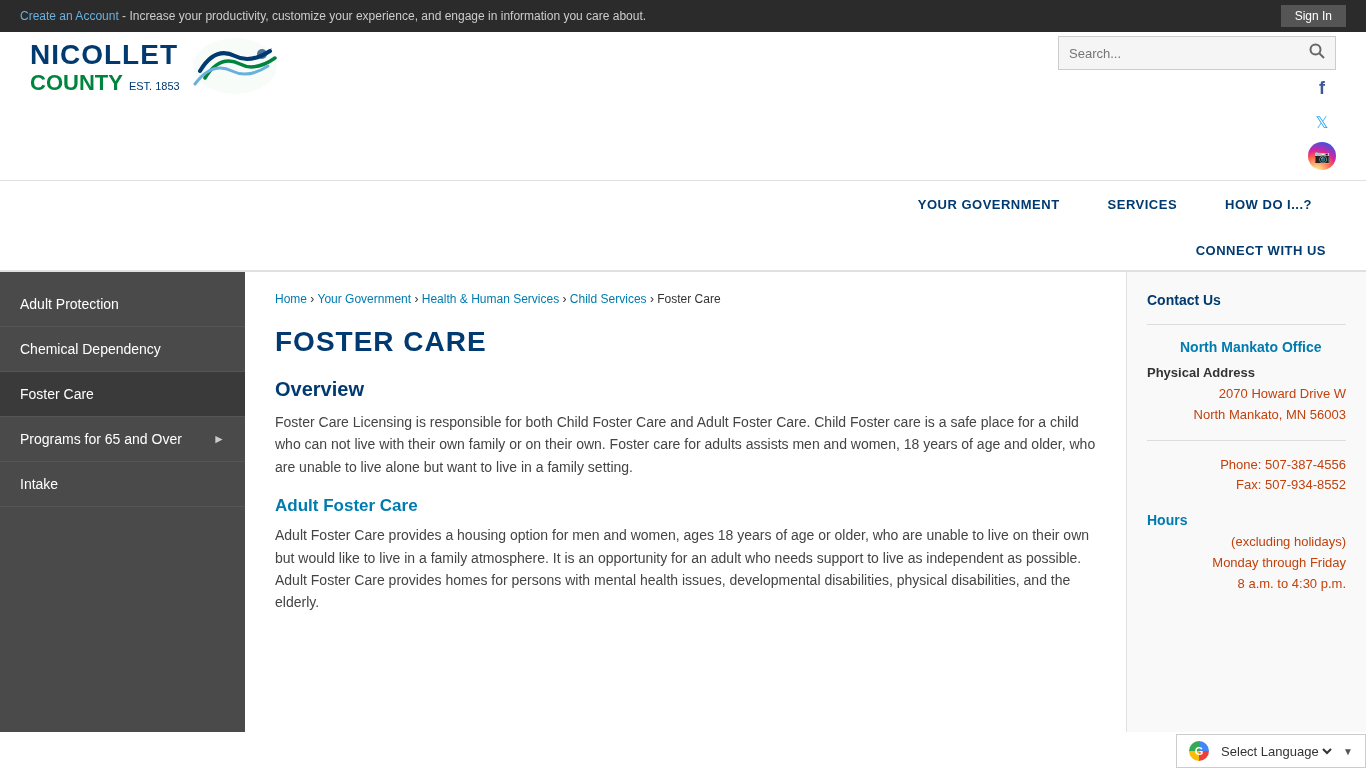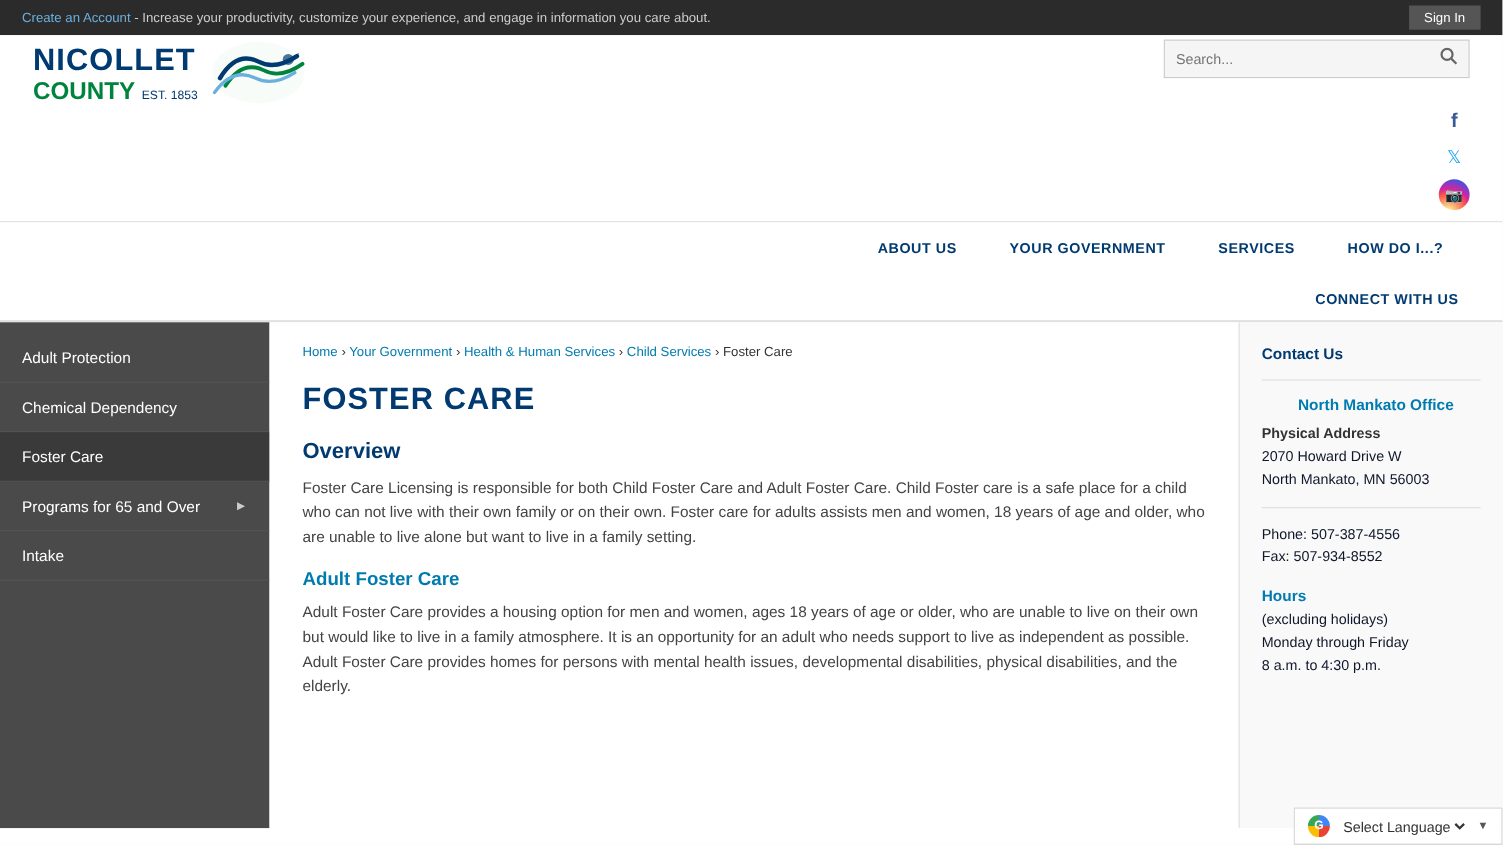--- a/index.html
+++ b/index.html
@@ -34,21 +34,21 @@
       padding: 4px 30px 10px;
       background: #fff;
     }
     .logo-area { display: flex; align-items: center; gap: 10px; }
     .logo-text { line-height: 1.1; }
     .logo-text .nicollet { font-size: 28px; font-weight: 900; color: #003a70; letter-spacing: 1px; }
     .logo-text .county { font-size: 22px; font-weight: 700; color: #00843d; }
     .logo-text .est { font-size: 11px; color: #003a70; }
     .logo-icon svg { width: 90px; height: 60px; }
 
-    .header-right { display: flex; flex-direction: column; align-items: flex-end; gap: 24px; }
+    .header-right { display: flex; flex-direction: column; align-items: flex-end; gap: 4px; }
     .social-icons { display: flex; flex-direction: column; gap: 6px; align-items: flex-end; }
     .social-icon {
       width: 28px; height: 28px; border-radius: 50%;
       display: flex; align-items: center; justify-content: center;
       font-size: 14px; color: #555; cursor: pointer;
     }
     .search-bar { display: flex; align-items: center; border: 1px solid #ccc; background: #f5f5f5; }
     .search-bar input { border: none; background: transparent; padding: 6px 10px; font-size: 13px; width: 240px; outline: none; }
     .search-btn { background: none; border: none; padding: 6px 10px; cursor: pointer; color: #666; font-size: 16px; }
 
@@ -110,21 +110,21 @@
     .section-title { font-size: 20px; font-weight: 700; color: #003a70; margin-bottom: 10px; margin-top: 20px; }
     .subsection-title { font-size: 17px; font-weight: 700; color: #007baf; margin-bottom: 8px; margin-top: 18px; }
 
     .body-text { font-size: 14px; line-height: 1.6; color: #444; margin-bottom: 10px; }
 
     
     .contact-sidebar { width: 240px; flex-shrink: 0; padding: 20px; background: #f9f9f9; border-left: 1px solid #e0e0e0; }
     .contact-title { font-size: 14px; font-weight: 700; color: #003a70; margin-bottom: 16px; }
     .contact-office-name { font-size: 14px; font-weight: 700; color: #007baf; margin-bottom: 6px; padding-left: 33px; }
     .contact-label { font-size: 13px; font-weight: 700; color: #333; margin-bottom: 4px; margin-top: 10px; }
-    .contact-text { font-size: 13px; color: #0f172a; line-height: 1.6; }
+    .contact-text { font-size: 13px; color: #c2410c; line-height: 1.6; text-align: right; }
     .hours-label { font-size: 14px; font-weight: 700; color: #007baf; margin-top: 16px; margin-bottom: 4px; }
 
     
     .footer-bar {
       position: fixed;
       bottom: 0;
       right: 0;
       background: #fff;
       border: 1px solid #ccc;
       padding: 6px 12px;
@@ -190,21 +190,20 @@
     <div class="social-icons">
       <div class="social-icon" style="font-weight:700;color:#3b5998;font-size:18px;">f</div>
       <div class="social-icon" style="color:#1da1f2;font-size:16px;">𝕏</div>
       <div class="social-icon" style="background:radial-gradient(circle at 30% 107%, #fdf497 0%, #fdf497 5%, #fd5949 45%,#d6249f 60%,#285AEB 90%);color:white;font-size:13px;font-weight:700;">📷</div>
     </div>
   </div>
 </div>
 
 <div class="main-nav">
   <div class="nav-items">
-    <div class="nav-item">ABOUT US</div>
     <div class="nav-item">YOUR GOVERNMENT</div>
     <div class="nav-item">SERVICES</div>
     <div class="nav-item">HOW DO I...?</div>
   </div>
 </div>
 <div class="connect-nav">
   <div class="connect-item">CONNECT WITH US</div>
 </div>
 
 <div class="content-wrapper">

